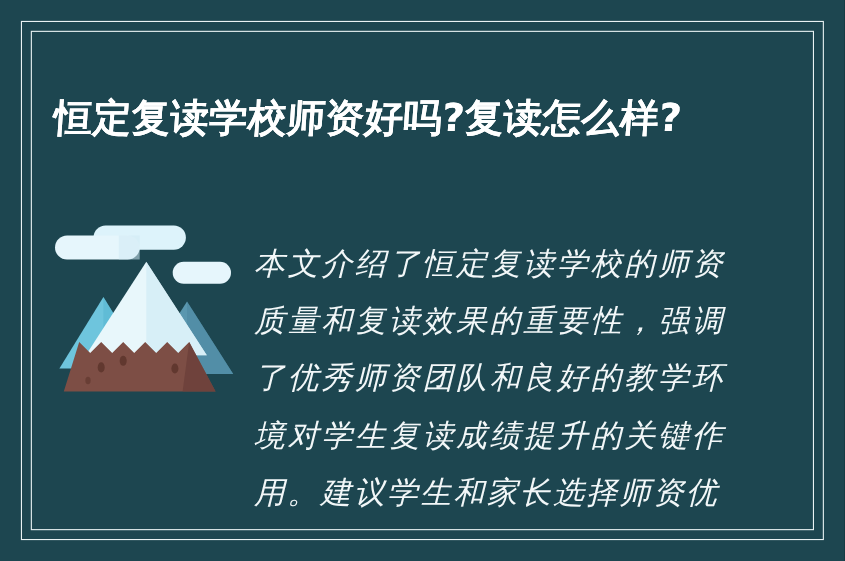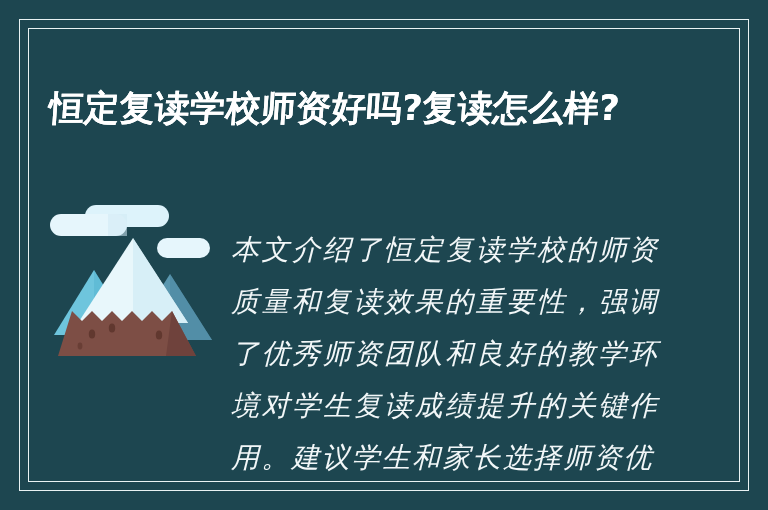--- a/index.html
+++ b/index.html
@@ -66,21 +66,21 @@
     top: 200px;
     width: 172px;
     height: 170px;
   }
   .illus svg { display: block; width: 100%; height: 100%; }
 
   
   .body-copy {
     position: absolute;
     left: 231px;
-    top: 196px;
+    top: 186px;
     width: 428px;
     color: #f2f7f8;
     font-size: 28px;
     line-height: 52px;
     letter-spacing: 2.2px;
     font-family: "DejaVu Serif", "Liberation Serif", serif;
     font-style: italic;
     font-weight: 500;
     text-align: justify;
     text-justify: inter-character;

